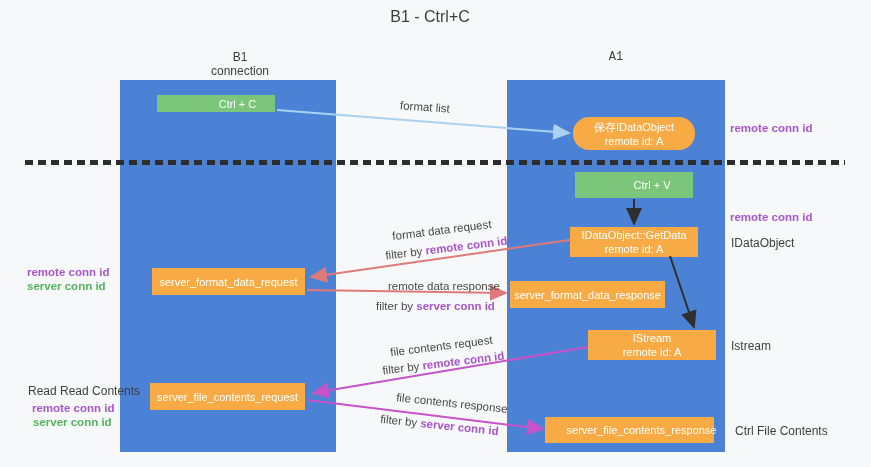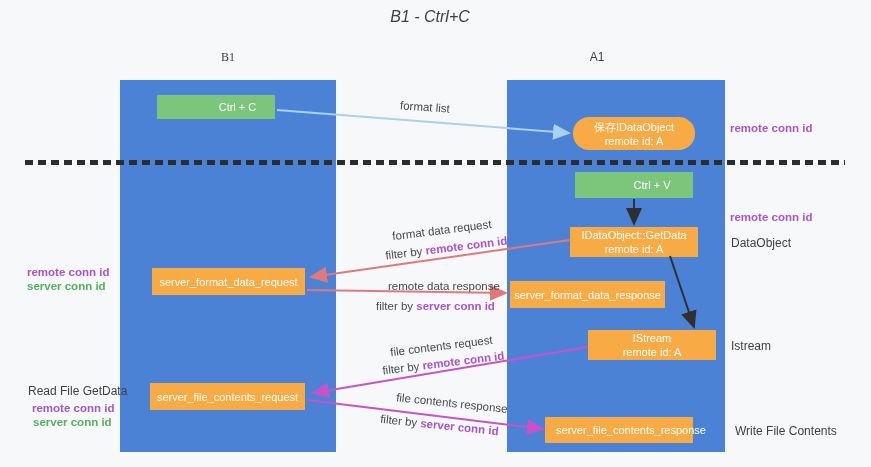--- a/index.html
+++ b/index.html
@@ -4,21 +4,21 @@
 <style>
   :root{
     --column-blue:#4c82d6; --node-orange:#f8ab45; --node-green:#7cc67c;
     --arrow-light-blue:#a9d2f0; --arrow-red:#e07a7a; --arrow-magenta:#c653c8;
     --arrow-black:#2f2f2f; --text-purple:#a855cc; --text-green:#53b35d; --text-dark:#3f3f3f;
   }
   *{margin:0;padding:0;box-sizing:border-box;}
   body{background:#e9eaec;font-family:"Liberation Sans",sans-serif;}
   .canvas{position:relative;width:871px;height:467px;background:#f7f8fa;overflow:hidden;}
   .abs{position:absolute;}
-  .title{top:6px;left:0;width:860px;text-align:center;font-size:16px;line-height:21px;color:var(--text-dark);font-style:italic;}
+  .title{top:6px;left:0;width:860px;text-align:center;font-size:16px;line-height:21px;color:var(--text-dark);}
   .col-header{top:50px;text-align:center;font-size:12px;line-height:14px;color:var(--text-dark);}
   .column{top:80px;height:372px;background:var(--column-blue);}
   .dashline{left:25px;top:160px;width:820px;height:5px;
     background:repeating-linear-gradient(90deg,#2d2d2d 0 8px,transparent 8px 13px);z-index:3;}
   svg.overlay{position:absolute;left:0;top:0;z-index:5;pointer-events:none;}
   .node{display:flex;flex-direction:column;align-items:center;justify-content:center;
     color:#fff;font-size:11px;line-height:14px;text-align:center;z-index:4;}
   .green{background:var(--node-green);}
   .orange{background:var(--node-orange);}
   .lbl{font-size:11.5px;color:#4a4a4a;white-space:nowrap;z-index:6;}
@@ -31,24 +31,25 @@
 </style>
 </head>
 <body>
 
 <div class="canvas">
 
   <div class="abs title">
     <div>B1 - Ctrl+C</div>
   </div>
 
-  <div class="abs col-header" style="left:120px;width:216px;font-family:Liberation Serif, serif;">
+  <div class="abs col-header" style="left:132px;width:216px;">
     <div>B1</div>
+    <div>connection</div>
   </div>
-  <div class="abs col-header" style="left:488px;width:218px;">
+  <div class="abs col-header" style="left:507px;width:218px;font-family:Liberation Mono, monospace;">
     <div>A1</div>
   </div>
 
   <div class="abs column" style="left:120px;width:216px;"></div>
   <div class="abs column" style="left:507px;width:218px;"></div>
 
   <div class="abs dashline"></div>
 
   <svg class="overlay" width="871" height="467">
     <defs>
@@ -67,21 +68,21 @@
     </defs>
     <line x1="277" y1="110" x2="569" y2="133" style="stroke:var(--arrow-light-blue)" stroke-width="2" marker-end="url(#m-blue)"></line>
     <line x1="634" y1="199" x2="634" y2="224" style="stroke:var(--arrow-black)" stroke-width="2" marker-end="url(#m-black)"></line>
     <line x1="570" y1="240" x2="311" y2="277" style="stroke:var(--arrow-red)" stroke-width="2" marker-end="url(#m-red)"></line>
     <line x1="307" y1="290" x2="506" y2="293" style="stroke:var(--arrow-red)" stroke-width="2" marker-end="url(#m-red)"></line>
     <line x1="670" y1="256" x2="694" y2="327" style="stroke:var(--arrow-black)" stroke-width="2" marker-end="url(#m-black)"></line>
     <line x1="588" y1="347" x2="313" y2="393" style="stroke:var(--arrow-magenta)" stroke-width="2" marker-end="url(#m-magenta)"></line>
     <line x1="307" y1="400" x2="543" y2="429" style="stroke:var(--arrow-magenta)" stroke-width="2" marker-end="url(#m-magenta)"></line>
   </svg>
 
-  <div class="abs node green" style="left:157px;top:95px;width:118px;height:24px;padding-left:43px;">
+  <div class="abs node green" style="left:157px;top:95px;width:118px;height:17px;padding-left:43px;">
     <div>Ctrl + C</div>
   </div>
   <div class="abs node orange" style="left:573px;top:117px;width:122px;height:33px;border-radius:16px;">
     <div>保存IDataObject</div>
     <div>remote id: A</div>
   </div>
   <div class="abs node green" style="left:575px;top:172px;width:118px;height:26px;padding-left:36px;">
     <div>Ctrl + V</div>
   </div>
   <div class="abs node orange" style="left:570px;top:227px;width:128px;height:30px;">
@@ -94,43 +95,43 @@
   <div class="abs node orange" style="left:510px;top:281px;width:155px;height:27px;">
     <div>server_format_data_response</div>
   </div>
   <div class="abs node orange" style="left:588px;top:330px;width:128px;height:30px;">
     <div>IStream</div>
     <div>remote id: A</div>
   </div>
   <div class="abs node orange" style="left:150px;top:383px;width:155px;height:27px;text-align:right;">
     <div>server_file_contents_request</div>
   </div>
-  <div class="abs node orange" style="left:545px;top:417px;width:148px;height:26px;padding-left:24px;">
+  <div class="abs node orange" style="left:545px;top:417px;width:169px;height:26px;padding-left:24px;">
     <div>server_file_contents_response</div>
   </div>
 
   <div class="abs lbl rot-sl" style="left:400px;top:101px;">format list</div>
 
   <div class="abs lbl rot-up" style="left:392px;top:224px;">format data request</div>
   <div class="abs lbl rot-up" style="left:385px;top:242px;"><span>filter by </span><span class="purple">remote conn id</span></div>
 
   <div class="abs lbl" style="left:388px;top:280px;">remote data response</div>
   <div class="abs lbl" style="left:376px;top:300px;"><span>filter by </span><span class="purple">server conn id</span></div>
 
   <div class="abs lbl rot-up" style="left:390px;top:340px;">file contents request</div>
   <div class="abs lbl rot-up" style="left:382px;top:357px;"><span>filter by </span><span class="purple">remote conn id</span></div>
 
   <div class="abs lbl rot-dn" style="left:396px;top:397px;">file contents response</div>
   <div class="abs lbl rot-dn" style="left:380px;top:419px;"><span>filter by </span><span class="purple">server conn id</span></div>
 
   <div class="abs lbl purple" style="left:730px;top:122px;">remote conn id</div>
   <div class="abs lbl purple" style="left:730px;top:211px;">remote conn id</div>
-  <div class="abs darklbl" style="left:731px;top:236px;">DataObject</div>
+  <div class="abs darklbl" style="left:731px;top:236px;">IDataObject</div>
   <div class="abs darklbl" style="left:731px;top:339px;">Istream</div>
-  <div class="abs darklbl" style="left:735px;top:424px;">Write File Contents</div>
+  <div class="abs darklbl" style="left:735px;top:424px;">Ctrl File Contents</div>
 
   <div class="abs lbl purple" style="left:27px;top:266px;">remote conn id</div>
   <div class="abs lbl greentx" style="left:27px;top:280px;">server conn id</div>
-  <div class="abs darklbl" style="left:28px;top:384px;">Read File GetData</div>
+  <div class="abs darklbl" style="left:28px;top:384px;">Read Read Contents</div>
   <div class="abs lbl purple" style="left:32px;top:402px;">remote conn id</div>
   <div class="abs lbl greentx" style="left:33px;top:416px;">server conn id</div>
 
 </div>
 
 </body></html>

